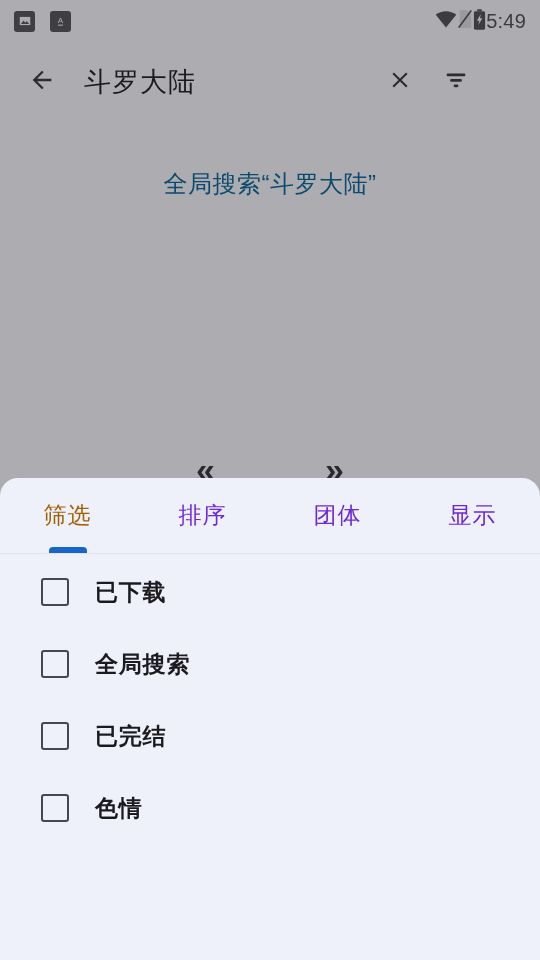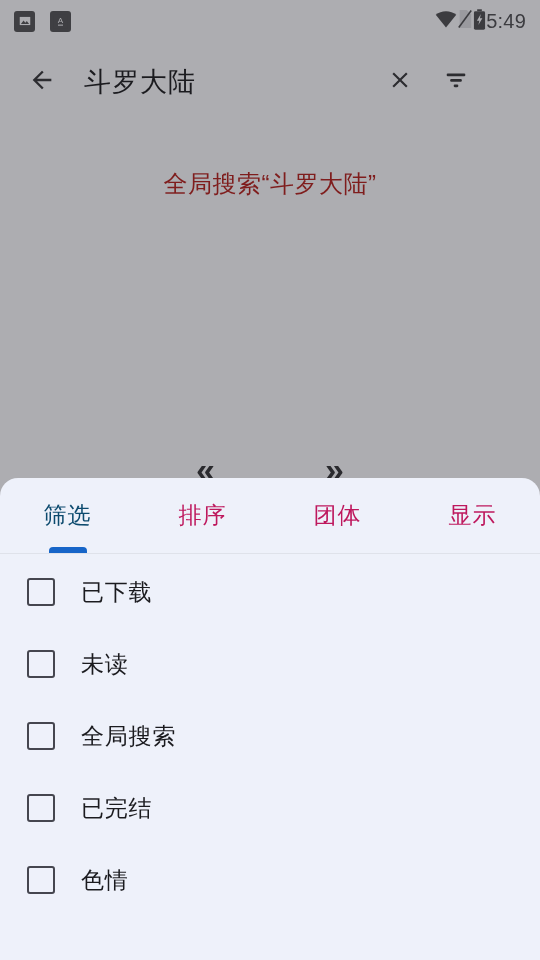--- a/index.html
+++ b/index.html
@@ -111,21 +111,21 @@
     top: 122px; left: 0;
     width: 540px;
     height: 358px;
   }
   #global-search-link {
     position: absolute;
     top: 46px;
     left: 0; right: 0;
     text-align: center;
     font-size: 24px;
-    color: #7f1d1d;
+    color: #0c4a6e;
     letter-spacing: 0.5px;
   }
 
   
   .peek-arrows {
     position: absolute;
     top: 330px;
     left: 0; right: 0;
     display: flex;
     justify-content: center;
@@ -151,30 +151,30 @@
   #sheet-tabs {
     position: relative;
     height: 75px;
     display: flex;
     align-items: center;
   }
   .tab {
     flex: 1;
     text-align: center;
     font-size: 23px;
-    color: #be185d;
+    color: #6d28d9;
     letter-spacing: 1px;
     position: relative;
     height: 75px;
     display: flex;
     align-items: center;
     justify-content: center;
   }
   .tab.active {
-    color: #0c4a6e;
+    color: #a16207;
   }
   .tab-indicator {
     position: absolute;
     bottom: 0;
     left: 50%;
     transform: translateX(-50%);
     width: 38px;
     height: 6px;
     border-top-left-radius: 4px;
     border-top-right-radius: 4px;
@@ -187,22 +187,23 @@
   }
 
   
   #filter-list {
     padding-top: 2px;
   }
   .filter-row {
     height: 72px;
     display: flex;
     align-items: center;
-    padding-left: 27px;
+    padding-left: 41px;
     box-sizing: border-box;
+    font-weight: bold;
   }
   .checkbox {
     width: 28px;
     height: 28px;
     border: 2.5px solid #45464f;
     border-radius: 3px;
     box-sizing: border-box;
     flex: 0 0 auto;
   }
   .filter-label {
@@ -317,24 +318,20 @@
     </div>
     <div id="tab-divider"></div>
 
     <div id="filter-list">
       <div class="filter-row">
         <span class="checkbox"></span>
         <span class="filter-label">已下载</span>
       </div>
       <div class="filter-row">
         <span class="checkbox"></span>
-        <span class="filter-label">未读</span>
-      </div>
-      <div class="filter-row">
-        <span class="checkbox"></span>
         <span class="filter-label">全局搜索</span>
       </div>
       <div class="filter-row">
         <span class="checkbox"></span>
         <span class="filter-label">已完结</span>
       </div>
       <div class="filter-row">
         <span class="checkbox"></span>
         <span class="filter-label">色情</span>
       </div>

